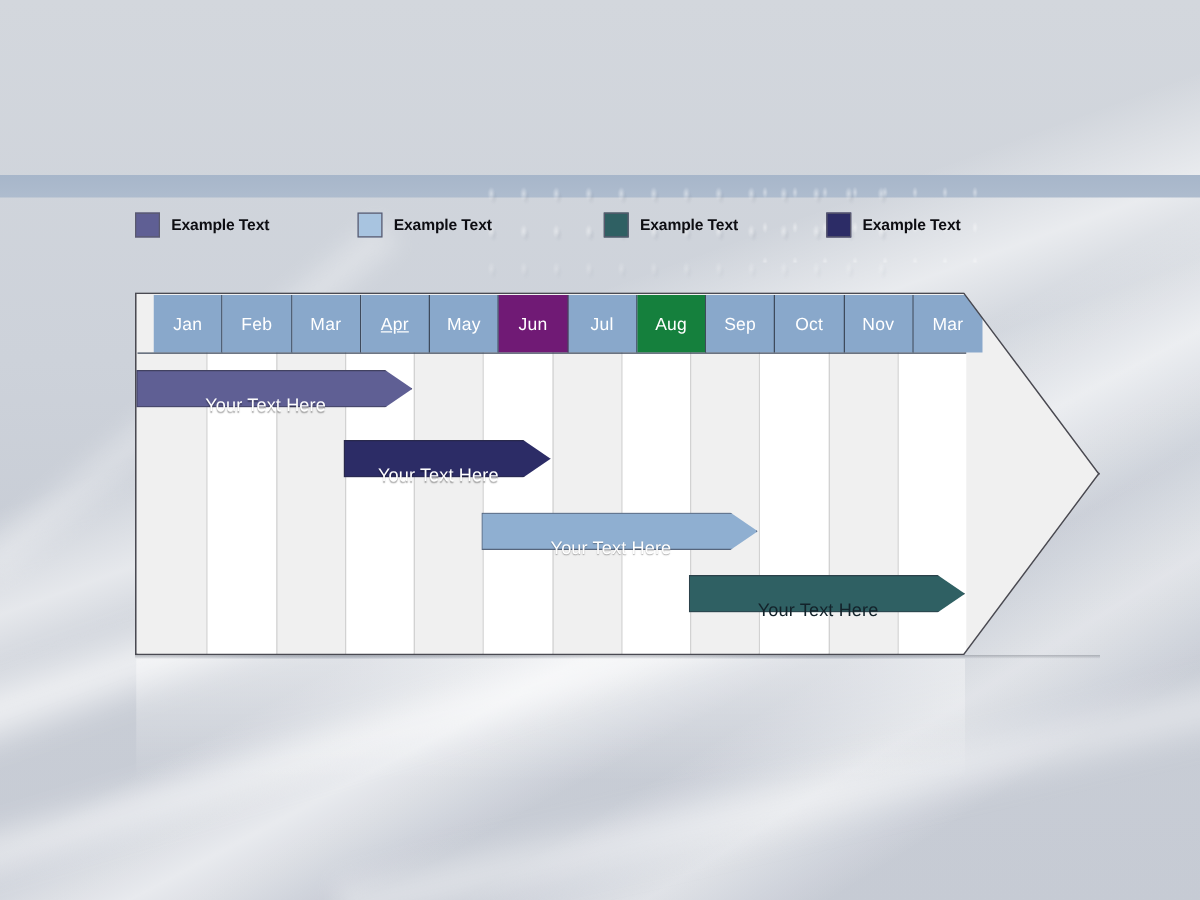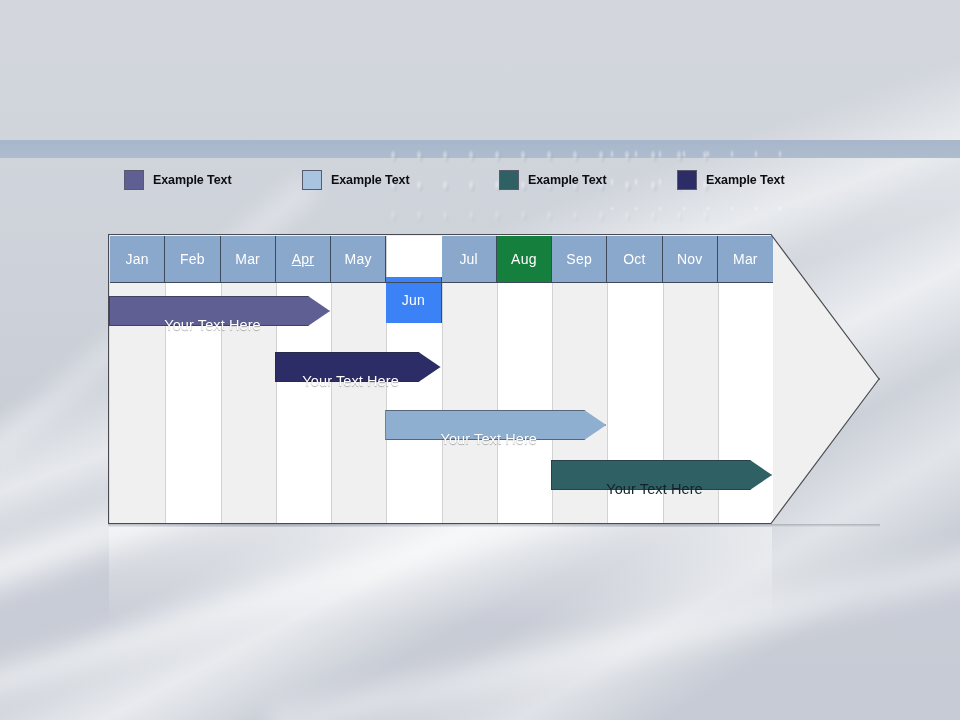--- a/index.html
+++ b/index.html
@@ -71,21 +71,21 @@
   }
   #texture2 {
     position:absolute; left:600px; top:140px; width:200px; height:70px;
     opacity:.45; pointer-events:none;
     background-image:radial-gradient(ellipse 4px 8px at 50% 50%, rgba(255,255,255,.9) 0%, rgba(255,255,255,0) 60%);
     background-size:24px 28px;
   }
 
   
   #legend {
-    position:absolute; left:124px; top:170px; width:720px; height:24px;
+    position:absolute; left:108px; top:170px; width:720px; height:24px;
   }
   .legend-item { position:absolute; display:flex; align-items:center; white-space:nowrap; }
   .legend-swatch {
     width:20px; height:20px; border:1px solid #5a5a6e; margin-right:9px; flex:0 0 auto;
   }
   .legend-label {
     font-size:12.5px; font-weight:bold; color:#0d0d12; letter-spacing:-.1px;
   }
 
   
@@ -102,21 +102,21 @@
   #arrow-outline { position:absolute; left:0; top:0; width:772px; height:290px; }
 
   
   #columns { position:absolute; left:1px; top:1px; width:663px; height:288px; display:flex; }
   .col { width:55.25px; height:100%; position:relative; }
   .col.odd  { background:#f0f0f0; }
   .col.even { background:#ffffff; }
   .col + .col { border-left:1px solid #d2d2d2; }
 
   
-  #months { position:absolute; left:1px; top:1px; width:663px; height:46px; display:flex; }
+  #months { position:absolute; left:14px; top:1px; width:663px; height:46px; display:flex; }
   .mcell {
     width:55.25px; height:46px; background:#89a8cb;
     display:flex; align-items:center; justify-content:center;
     color:#ffffff; font-size:14px; letter-spacing:.2px;
     border-right:1px solid #3e4a5c;
   }
   .mcell:first-child { border-left:0; }
   .mcell:last-child { border-right:0; }
   #months-underline { position:absolute; left:1px; top:47px; width:663px; height:1px; background:#3e4a5c; }
 
@@ -193,21 +193,21 @@
           <div class="col even" style="width: 55.25px;"></div>
           <div class="col odd" style="width: 55.25px;"></div>
           <div class="col even" style="width: 55.25px;"></div>
         </div>
       <div id="months">
           <div class="mcell" style="width: 55.25px; background: rgb(137, 168, 203);">Jan</div>
           <div class="mcell" style="width: 55.25px; background: rgb(137, 168, 203);">Feb</div>
           <div class="mcell" style="width: 55.25px; background: rgb(137, 168, 203);">Mar</div>
           <div class="mcell" style="width: 55.25px; background: rgb(137, 168, 203); text-decoration: underline;">Apr</div>
           <div class="mcell" style="width: 55.25px; background: rgb(137, 168, 203);">May</div>
-          <div class="mcell" style="width: 55.25px; background: #3b82f6; margin-top: 41px;">Jun</div>
+          <div class="mcell" style="width: 55.25px; background: #701a75;">Jun</div>
           <div class="mcell" style="width: 55.25px; background: rgb(137, 168, 203);">Jul</div>
           <div class="mcell" style="width: 55.25px; background: #15803d;">Aug</div>
           <div class="mcell" style="width: 55.25px; background: rgb(137, 168, 203);">Sep</div>
           <div class="mcell" style="width: 55.25px; background: rgb(137, 168, 203);">Oct</div>
           <div class="mcell" style="width: 55.25px; background: rgb(137, 168, 203);">Nov</div>
           <div class="mcell" style="width: 55.25px; background: rgb(137, 168, 203);">Mar</div>
         </div>
       <div id="months-underline"></div>
     </div>
 

